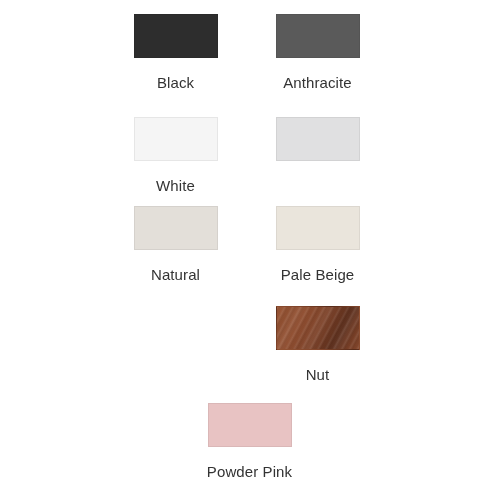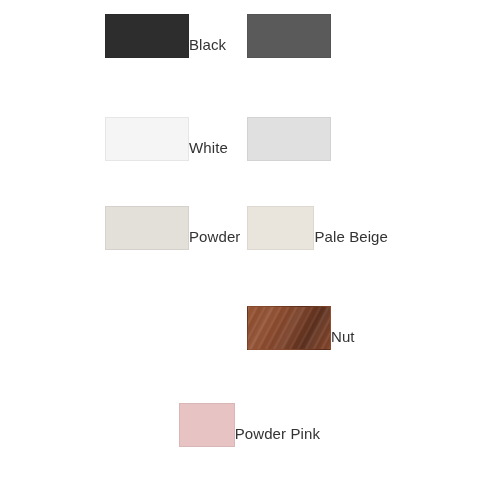--- a/index.html
+++ b/index.html
@@ -28,20 +28,21 @@
     top: 0;
     width: 500px;
     height: 500px;
   }
 
   
   .swatch-cell {
     position: absolute;
     width: 141px;
     display: flex;
+    flex-direction: column;
     align-items: center;
   }
 
   .swatch-chip {
     width: 84px;
     height: 44px;
     border: 1px solid rgba(0, 0, 0, 0.06);
     box-sizing: border-box;
     position: relative;
     overflow: hidden;
@@ -82,31 +83,32 @@
 <body style="background: rgb(255, 255, 255);">
 
 <div id="swatch-board">
   <div class="swatch-grid">
       <div class="swatch-cell col-left row-1">
         <div class="swatch-chip" style="background: rgb(45, 45, 45);"></div>
         <div class="swatch-label">Black</div>
       </div>
       <div class="swatch-cell col-right row-1">
         <div class="swatch-chip" style="background: rgb(90, 90, 90);"></div>
+        <div class="swatch-label">Anthracite</div>
       </div>
       <div class="swatch-cell col-left row-2">
         <div class="swatch-chip" style="background: rgb(245, 245, 245);"></div>
         <div class="swatch-label">White</div>
       </div>
       <div class="swatch-cell col-right row-2">
         <div class="swatch-chip" style="background: rgb(224, 224, 225);"></div>
       </div>
       <div class="swatch-cell col-left row-3">
         <div class="swatch-chip" style="background: rgb(227, 223, 217);"></div>
-        <div class="swatch-label">Powder</div>
+        <div class="swatch-label">Natural</div>
       </div>
       <div class="swatch-cell col-right row-3">
         <div class="swatch-chip" style="background: rgb(234, 229, 220);"></div>
         <div class="swatch-label">Pale Beige</div>
       </div>
       <div class="swatch-cell col-right row-4">
         <div class="swatch-chip" style="background: linear-gradient(118deg, rgb(155, 87, 54) 0%, rgb(138, 74, 46) 42%, rgb(94, 47, 28) 74%, rgb(138, 74, 46) 100%);">
           <div class="grain" style="background: repeating-linear-gradient(118deg, rgba(255, 255, 255, 0) 0px, rgba(255, 255, 255, 0.09) 2px, rgba(0, 0, 0, 0.05) 4px, rgba(255, 255, 255, 0) 7px);"></div>
           <div class="grain" style="background: repeating-linear-gradient(118deg, rgba(0, 0, 0, 0) 0px, rgba(0, 0, 0, 0.043) 9px, rgba(255, 255, 255, 0.05) 17px, rgba(0, 0, 0, 0) 26px);"></div>
         </div>

